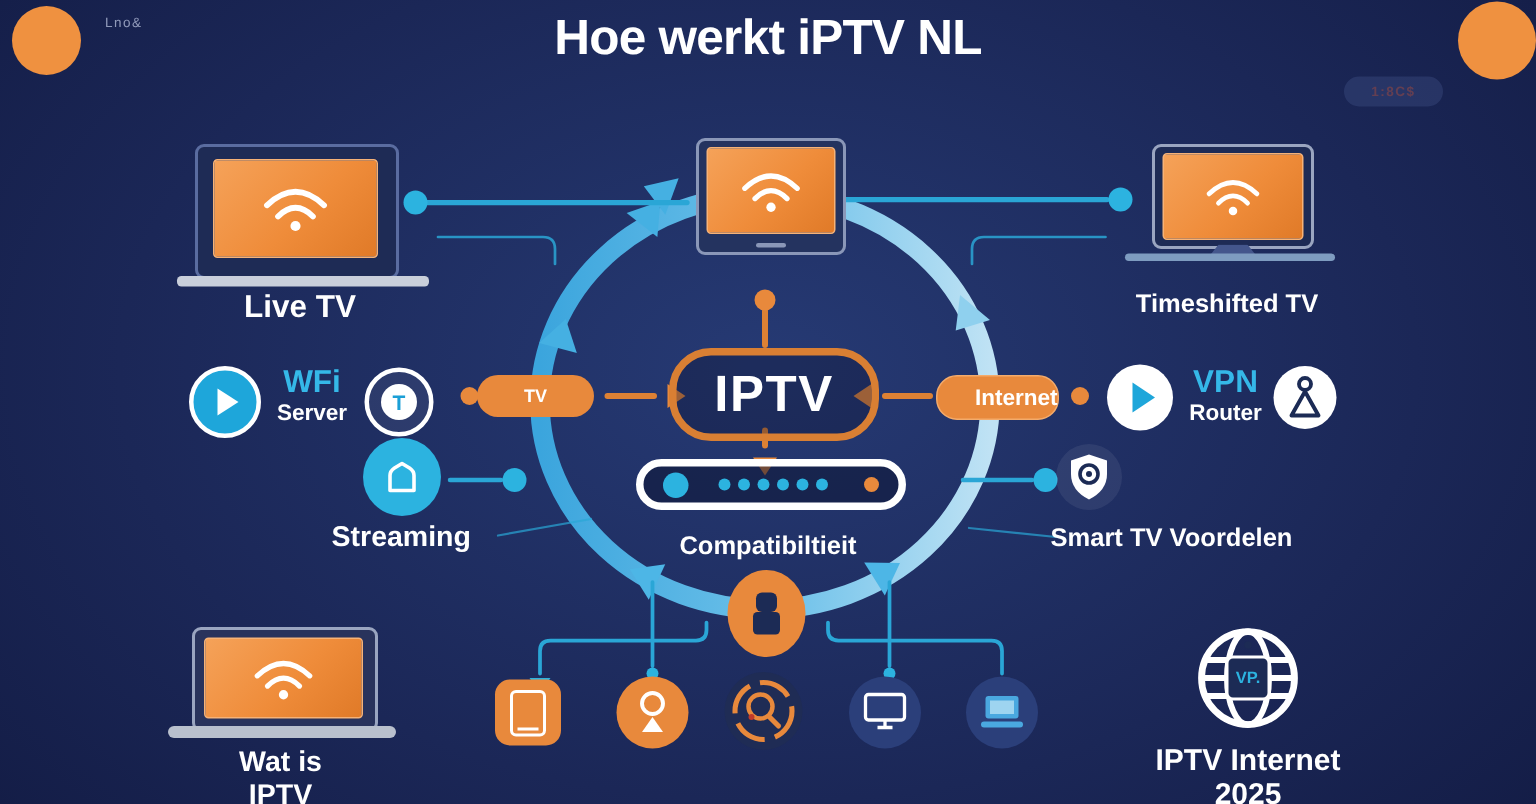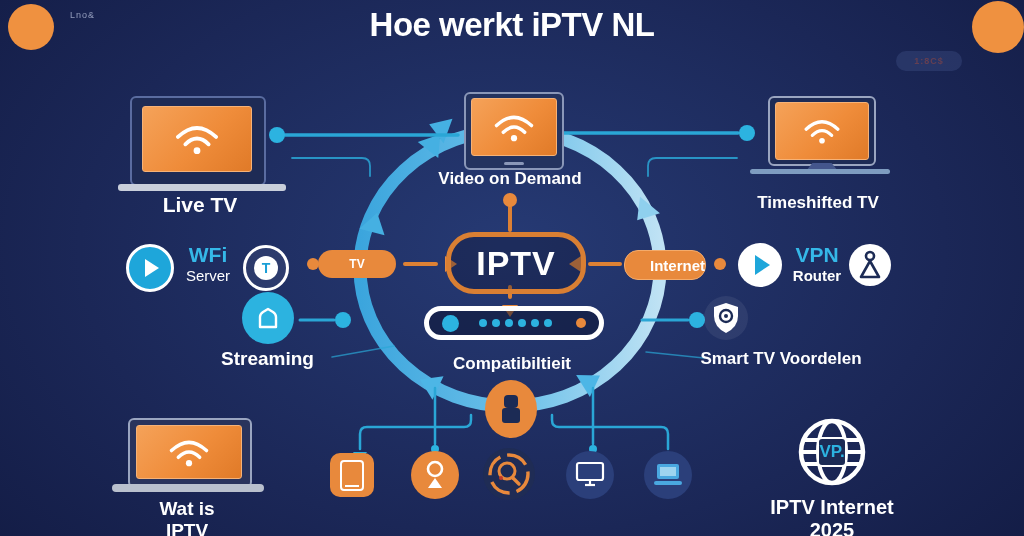--- a/index.html
+++ b/index.html
@@ -123,21 +123,20 @@
       <svg width="44" height="33" viewBox="0 0 44 34">
         <g stroke="#fff" stroke-width="3.6" fill="none" stroke-linecap="round">
           <path d="M4 15 Q 22 -2 40 15"></path>
             <path d="M11 22 Q 22 11 33 22"></path>
         </g>
           <circle cx="22" cy="28" r="3.2" fill="#fff"></circle>
       </svg>
     </div>
     <div class="abs" style="left:38px;bottom:3px;width:20px;height:3px;background:#8a97b8;border-radius:2px;"></div>
   </div>
-  <div class="abs label" style="left:420px;top:169px;width:180px;font-size:17px;">Video on Demand</div>
 
   <div class="abs node monitor" style="left:768px;top:96px;width:104px;height:66px;border-color:#9aa5c0;">
     <div class="screen" style="left:5px;top:4px;width:92px;height:56px;">
       <svg width="40" height="30" viewBox="0 0 44 34">
         <g stroke="#fff" stroke-width="3.6" fill="none" stroke-linecap="round">
           <path d="M4 15 Q 22 -2 40 15"></path>
             <path d="M11 22 Q 22 11 33 22"></path>
         </g>
           <circle cx="22" cy="28" r="3.2" fill="#fff"></circle>
       </svg>
@@ -145,21 +144,21 @@
   </div>
   <div class="abs node stand" style="left:806px;top:163px;width:32px;height:8px;"></div>
   <div class="abs bar" style="left:750px;top:169px;width:140px;height:5px;background:#7e9cc0;z-index:2;"></div>
   <div class="abs label" style="left:738px;top:193px;width:160px;font-size:17px;">Timeshifted TV</div>
 
   <div class="abs node circle-badge" style="left:126px;top:244px;width:42px;height:42px;background:#1ea6da;border:3px solid #fff;">
     <span class="play-tri" style="border-width:9px 0 9px 14px;border-color:transparent transparent transparent #fff;margin-left:4px;"></span>
   </div>
   <div class="abs label" style="left:168px;top:243px;width:80px;">
     <span style="display:block;color:#35b8e8;font-size:21px;font-weight:800;">WFi</span>
-    <span style="display:block;color:#fff;font-size:15px;font-weight:400;">Server</span>
+    <span style="display:block;color:#fff;font-size:15px;font-weight:700;">Server</span>
   </div>
   <div class="abs node circle-badge" style="left:243px;top:245px;width:40px;height:40px;border:3.5px solid #fff;background:rgba(255,255,255,.06);">
     <span class="circle-badge" style="width:24px;height:24px;background:#fff;">
       <span style="color:#1b9fd6;font-weight:800;font-size:14px;">T</span>
     </span>
   </div>
 
   <div class="abs orange-pill" style="left:318px;top:250px;width:78px;height:28px;font-size:12px;">
     <span>TV</span>
   </div>
@@ -278,21 +277,21 @@
     <svg width="70" height="70" viewBox="0 0 70 70">
       <circle cx="35" cy="35" r="31" fill="none" stroke="#fff" stroke-width="4.5"></circle>
       <ellipse cx="35" cy="35" rx="14" ry="31" fill="none" stroke="#fff" stroke-width="4"></ellipse>
       <line x1="6" y1="23" x2="64" y2="23" stroke="#fff" stroke-width="4"></line>
       <line x1="4" y1="35" x2="66" y2="35" stroke="#fff" stroke-width="4"></line>
       <line x1="6" y1="47" x2="64" y2="47" stroke="#fff" stroke-width="4"></line>
       <circle cx="35" cy="13" r="2.5" fill="#1c2b55"></circle>
     </svg>
     <span class="abs" style="left:20px;top:20px;width:30px;height:30px;background:#1c2b55;border:2px solid #fff;border-radius:5px;
                  display:flex;align-items:center;justify-content:center;box-sizing:border-box;">
-      <span style="color:#2cb3e0;font-size:17px;font-weight:800;">VP.</span>
+      <span style="color:#2cb3e0;font-size:11px;font-weight:800;">VP.</span>
     </span>
   </div>
   <div class="abs label" style="left:742px;top:496px;width:180px;font-size:20px;font-weight:800;">
     <span style="display:block;">IPTV Internet</span>
     <span style="display:block;">2025</span>
   </div>
 
 </div>
 
 </body></html>

